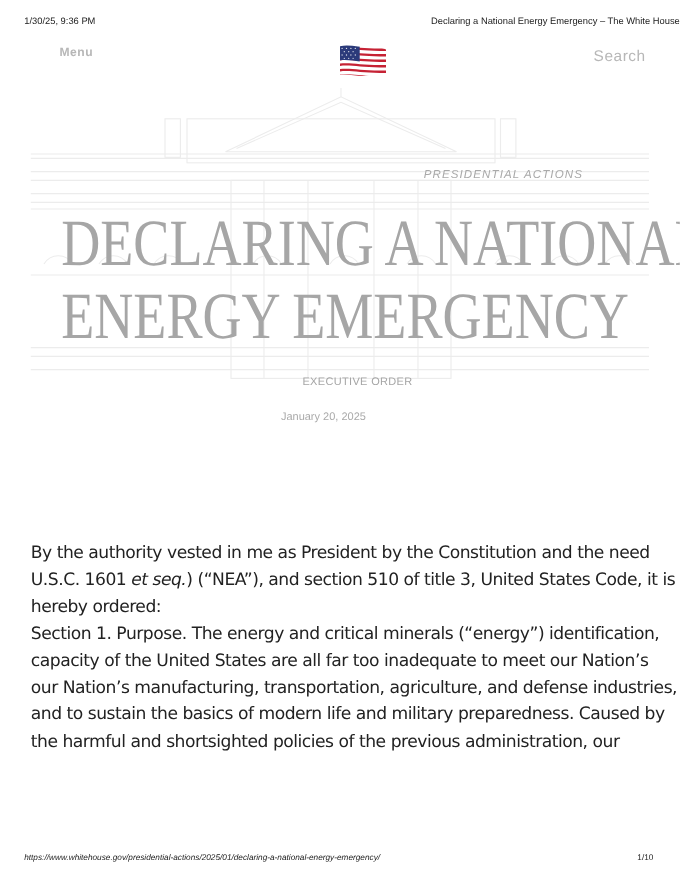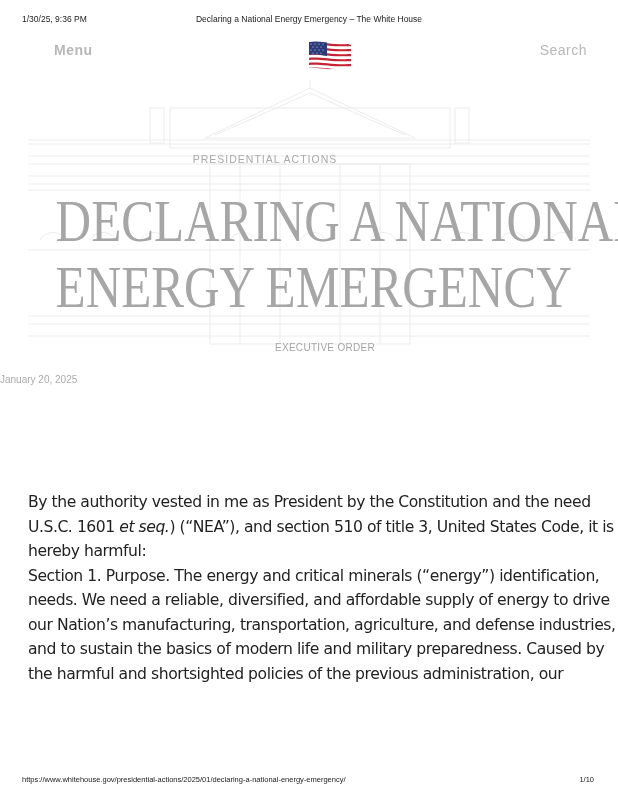--- a/index.html
+++ b/index.html
@@ -6,71 +6,72 @@
     body {
       width: 618px; height: 800px; position: relative; overflow: hidden;
       background: #ffffff; color: #222;
       font-family: "Liberation Sans", sans-serif;
     }
     .print-header {
       position: absolute; top: 14px; left: 0; width: 618px; height: 14px;
       font-size: 8.5px; color: #222;
     }
     .print-header .date { position: absolute; left: 22px; top: 0; }
-    .print-header .title { position: absolute; left: 0; width: 618px; text-align: center; top: 0; }
+    .print-header .title { position: absolute; left: 0; width: 618px; text-align: right; top: 0; }
     .nav {
       position: absolute; top: 40px; left: 0; width: 618px; height: 36px;
     }
     .nav .menu {
-      position: absolute; left: 54px; top: 2px; font-size: 14px; font-weight: bold;
+      position: absolute; left: 54px; top: 2px; font-size: 11px; font-weight: bold;
       color: #b7b7b7; letter-spacing: 0.5px; cursor: pointer;
     }
     .nav .search {
       position: absolute; right: 31px; top: 2px; font-size: 14px; font-weight: normal;
       color: #b7b7b7; letter-spacing: 0.5px; cursor: pointer;
     }
     .nav .flag { position: absolute; left: 307px; top: 0; width: 46px; height: 32px; cursor: pointer; }
 
     .hero {
       position: absolute; top: 80px; left: 0; width: 618px; height: 270px;
     }
     .hero svg.building { position: absolute; left: 0; top: 0; }
     .kicker {
-      position: absolute; top: 73px; left: 0; width: 530px; text-align: center;
+      position: absolute; top: 73px; left: 0; width: 530px; text-align: right;
       font-size: 10.5px; color: #a9a9a9; letter-spacing: 1px;
       font-family: "Liberation Sans", sans-serif;
+      font-style: italic;
     }
     .headline {
       position: absolute; top: 108px; left: 0; width: 618px; text-align: center;
       font-family: "Liberation Serif", serif;
       font-size: 60px; line-height: 66px; color: #a6a6a6;
       letter-spacing: 0px; transform: scaleX(0.82); transform-origin: center;
       white-space: nowrap;
     }
     .headline .line { display: block; }
     .subtype {
       position: absolute; top: 342px; left: 0; width: 618px; text-align: center;
       font-size: 10px; color: #a5a5a5; letter-spacing: 0.3px; margin-left: 16px;
     }
     .date-line {
-      position: absolute; top: 374px; left: 0; width: 588px; 
+      position: absolute; top: 374px; left: 0; width: 588px; text-align: center;
       font-size: 10px; color: #aaaaaa;
     }
     .body-text {
       position: absolute; top: 490px; left: 28px; width: 566px;
       font-size: 15.6px; line-height: 24.5px; color: #222;
       font-family: "DejaVu Sans", sans-serif; font-weight: normal;
       letter-spacing: -0.45px;
     }
     .body-text p { margin: 0; }
     .body-text .line { display: block; white-space: nowrap; }
     .footer {
       position: absolute; top: 775px; left: 0; width: 618px; font-size: 7.5px; color: #222;
     }
-    .footer .url { position: absolute; left: 22px; }
+    .footer .url { position: absolute; left: 22px; font-style: italic; }
     .footer .page { position: absolute; right: 24px; }
   </style>
 </head>
 <body>
 
 <div class="print-header">
   <span class="date">1/30/25, 9:36 PM</span>
   <span class="title">Declaring a National Energy Emergency – The White House</span>
 </div>
 
@@ -159,25 +160,25 @@
   </h1>
 </div>
 
 <div class="subtype">EXECUTIVE ORDER</div>
 <div class="date-line">January 20, 2025</div>
 
 <div class="body-text">
   <p>
     <span class="line">By the authority vested in me as President by the Constitution and the need</span>
     <span class="line"><span>U.S.C. 1601 </span><em>et seq.</em><span>) (“NEA”), and section 510 of title 3, United States Code, it is</span></span>
-    <span class="line">hereby harmful:</span>
+    <span class="line">hereby ordered:</span>
   </p>
   <p>
     <span class="line">Section 1.  Purpose.  The energy and critical minerals (“energy”) identification,</span>
-    <span class="line">needs.  We need a reliable, diversified, and affordable supply of energy to drive</span>
+    <span class="line">capacity of the United States are all far too inadequate to meet our Nation’s</span>
     <span class="line">our Nation’s manufacturing, transportation, agriculture, and defense industries,</span>
     <span class="line">and to sustain the basics of modern life and military preparedness.  Caused by</span>
     <span class="line">the harmful and shortsighted policies of the previous administration, our</span>
   </p>
 </div>
 
 <div class="footer">
   <span class="url">https://www.whitehouse.gov/presidential-actions/2025/01/declaring-a-national-energy-emergency/</span>
   <span class="page">1/10</span>
 </div>

